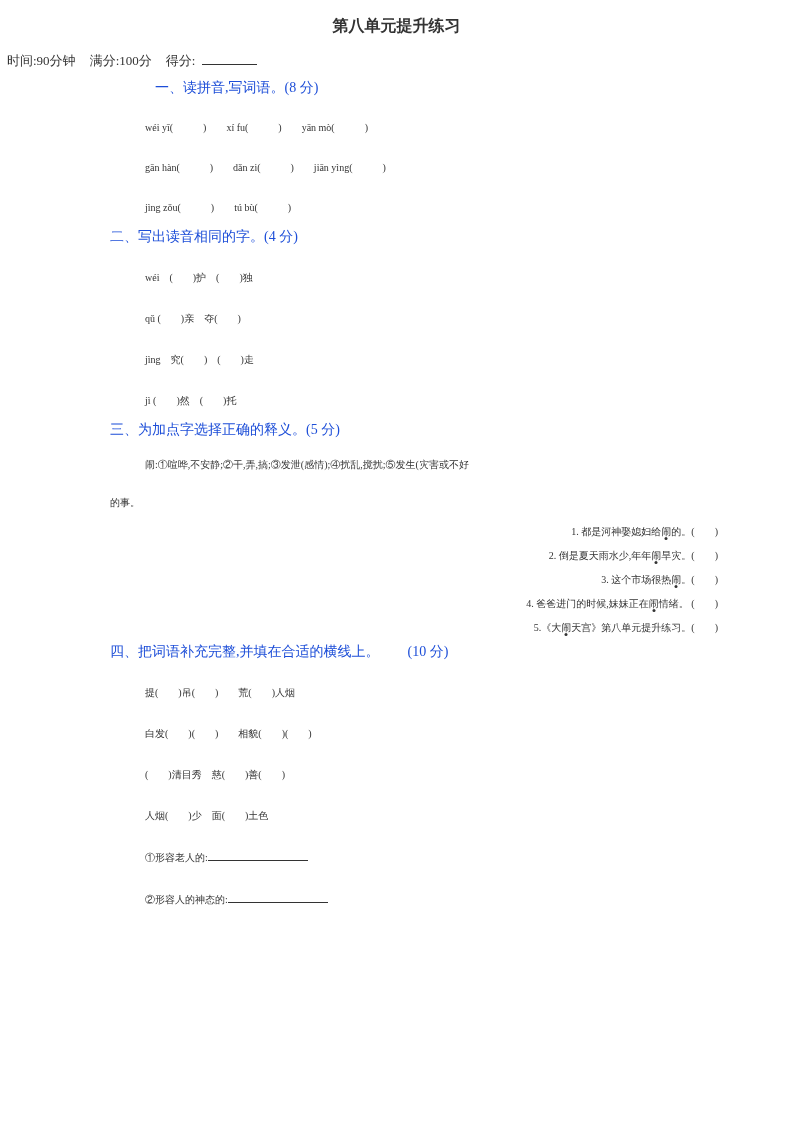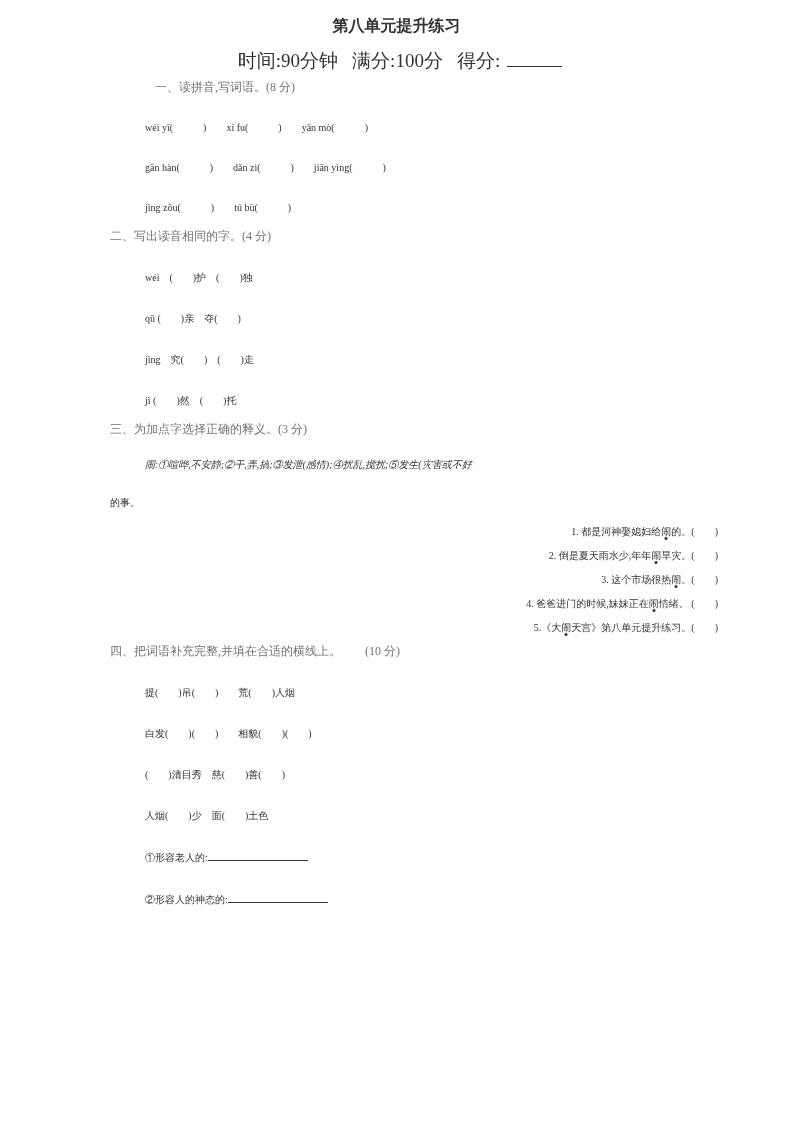--- a/index.html
+++ b/index.html
@@ -21,59 +21,59 @@
   .title {
     margin: 0;
     text-align: center;
     font-size: 16px;
     font-weight: 700;
     line-height: 20px;
     color: #333333;
   }
   .meta {
     margin-top: 15px;
-    text-align: center;
-    font-size: 19px;
+    text-align: left;
+    font-size: 13px;
     line-height: 19px;
     white-space: pre;
   }
   .meta .meta-part { margin: 0 7px; }
   .blank {
     display: inline-block;
     border-bottom: 1px solid #333333;
     height: 13px;
     vertical-align: baseline;
   }
   .score-blank { width: 55px; }
   .fill-blank { width: 100px; }
   .content {
     padding-left: 110px;
     padding-right: 75px;
   }
   .sec-heading {
-    color: #737373;
-    font-size: 12px;
+    color: #1d4ed8;
+    font-size: 14px;
     line-height: 19px;
     white-space: pre;
   }
   .line {
     font-size: 10px;
     line-height: 19px;
     white-space: pre;
   }
   .indent35 { margin-left: 35px; }
   .indent42 { margin-left: 42px; text-align: right; }
   .indent45 { margin-left: 45px; }
 
   #sec1 .sec-heading { margin-top: 8px; }
   #sec1 .line { margin-top: 21px; }
   #sec2 .sec-heading { margin-top: 10px; }
   #sec2 .line { margin-top: 22px; }
   #sec3 .sec-heading { margin-top: 10px; }
-  #sec3 .intro1 { margin-top: 16px; font-style: italic; }
+  #sec3 .intro1 { margin-top: 16px; }
   #sec3 .intro2 { margin-top: 19px; }
   #sec3 .item { margin-top: 5px; }
   #sec3 .item-first { margin-top: 10px; }
   #sec4 .sec-heading { margin-top: 5px; }
   #sec4 .line { margin-top: 22px; }
 
   .emph { position: relative; }
   .emph::after {
     content: "";
     position: absolute;
@@ -106,21 +106,21 @@
 
     <div id="sec2">
       <div class="sec-heading">二、写出读音相同的字。(4 分)</div>
       <div class="line indent35">wéi　(　　)护　(　　)独</div>
       <div class="line indent35">qǔ (　　)亲　夺(　　)</div>
       <div class="line indent35">jìng　究(　　)　(　　)走</div>
       <div class="line indent35">jì (　　)然　(　　)托</div>
     </div>
 
     <div id="sec3">
-      <div class="sec-heading">三、为加点字选择正确的释义。(3 分)</div>
+      <div class="sec-heading">三、为加点字选择正确的释义。(5 分)</div>
       <div class="line intro1 indent35">闹:①喧哗,不安静;②干,弄,搞;③发泄(感情);④扰乱,搅扰;⑤发生(灾害或不好</div>
       <div class="line intro2">的事。</div>
       <div class="line item item-first indent42"><span>1. 都是河神娶媳妇给</span><span class="emph">闹</span><span>的。(　　)</span></div>
       <div class="line item indent42"><span>2. 倒是夏天雨水少,年年</span><span class="emph">闹</span><span>旱灾。(　　)</span></div>
       <div class="line item indent42"><span>3. 这个市场很热</span><span class="emph">闹</span><span>。(　　)</span></div>
       <div class="line item indent42"><span>4. 爸爸进门的时候,妹妹正在</span><span class="emph">闹</span><span>情绪。 (　　)</span></div>
       <div class="line item indent42"><span>5.《大</span><span class="emph">闹</span><span>天宫》第八单元提升练习。(　　)</span></div>
     </div>
 
     <div id="sec4">

